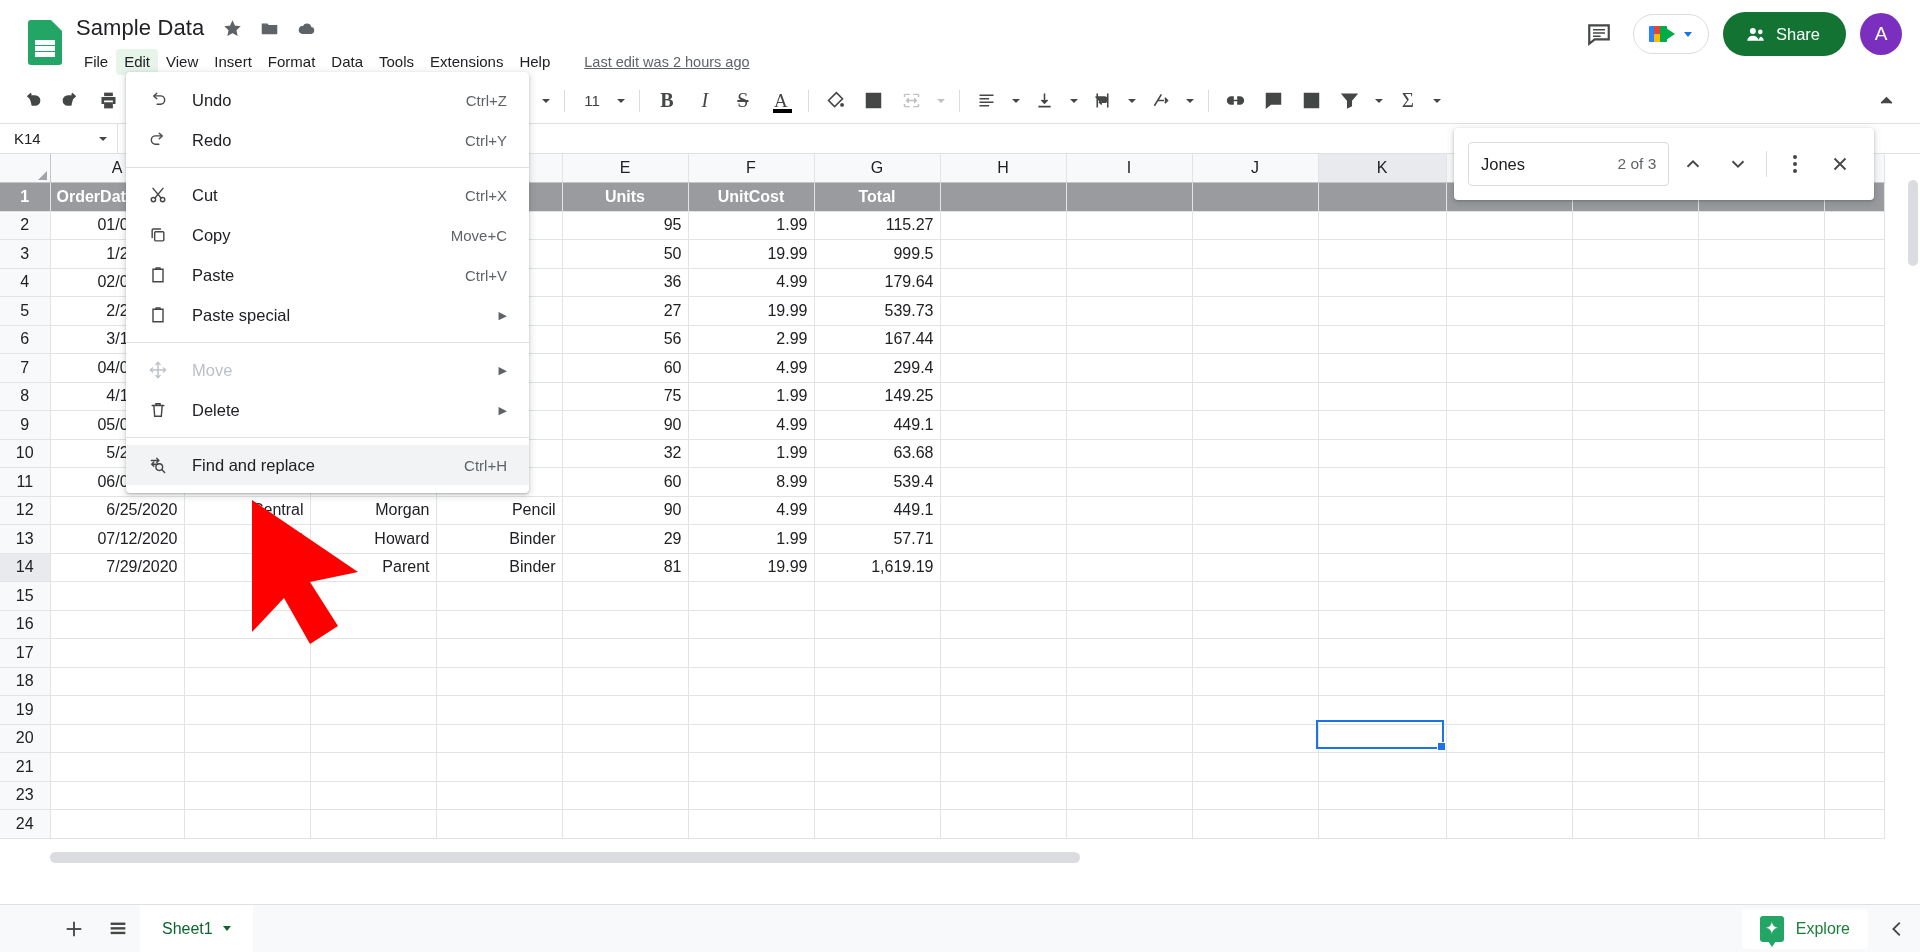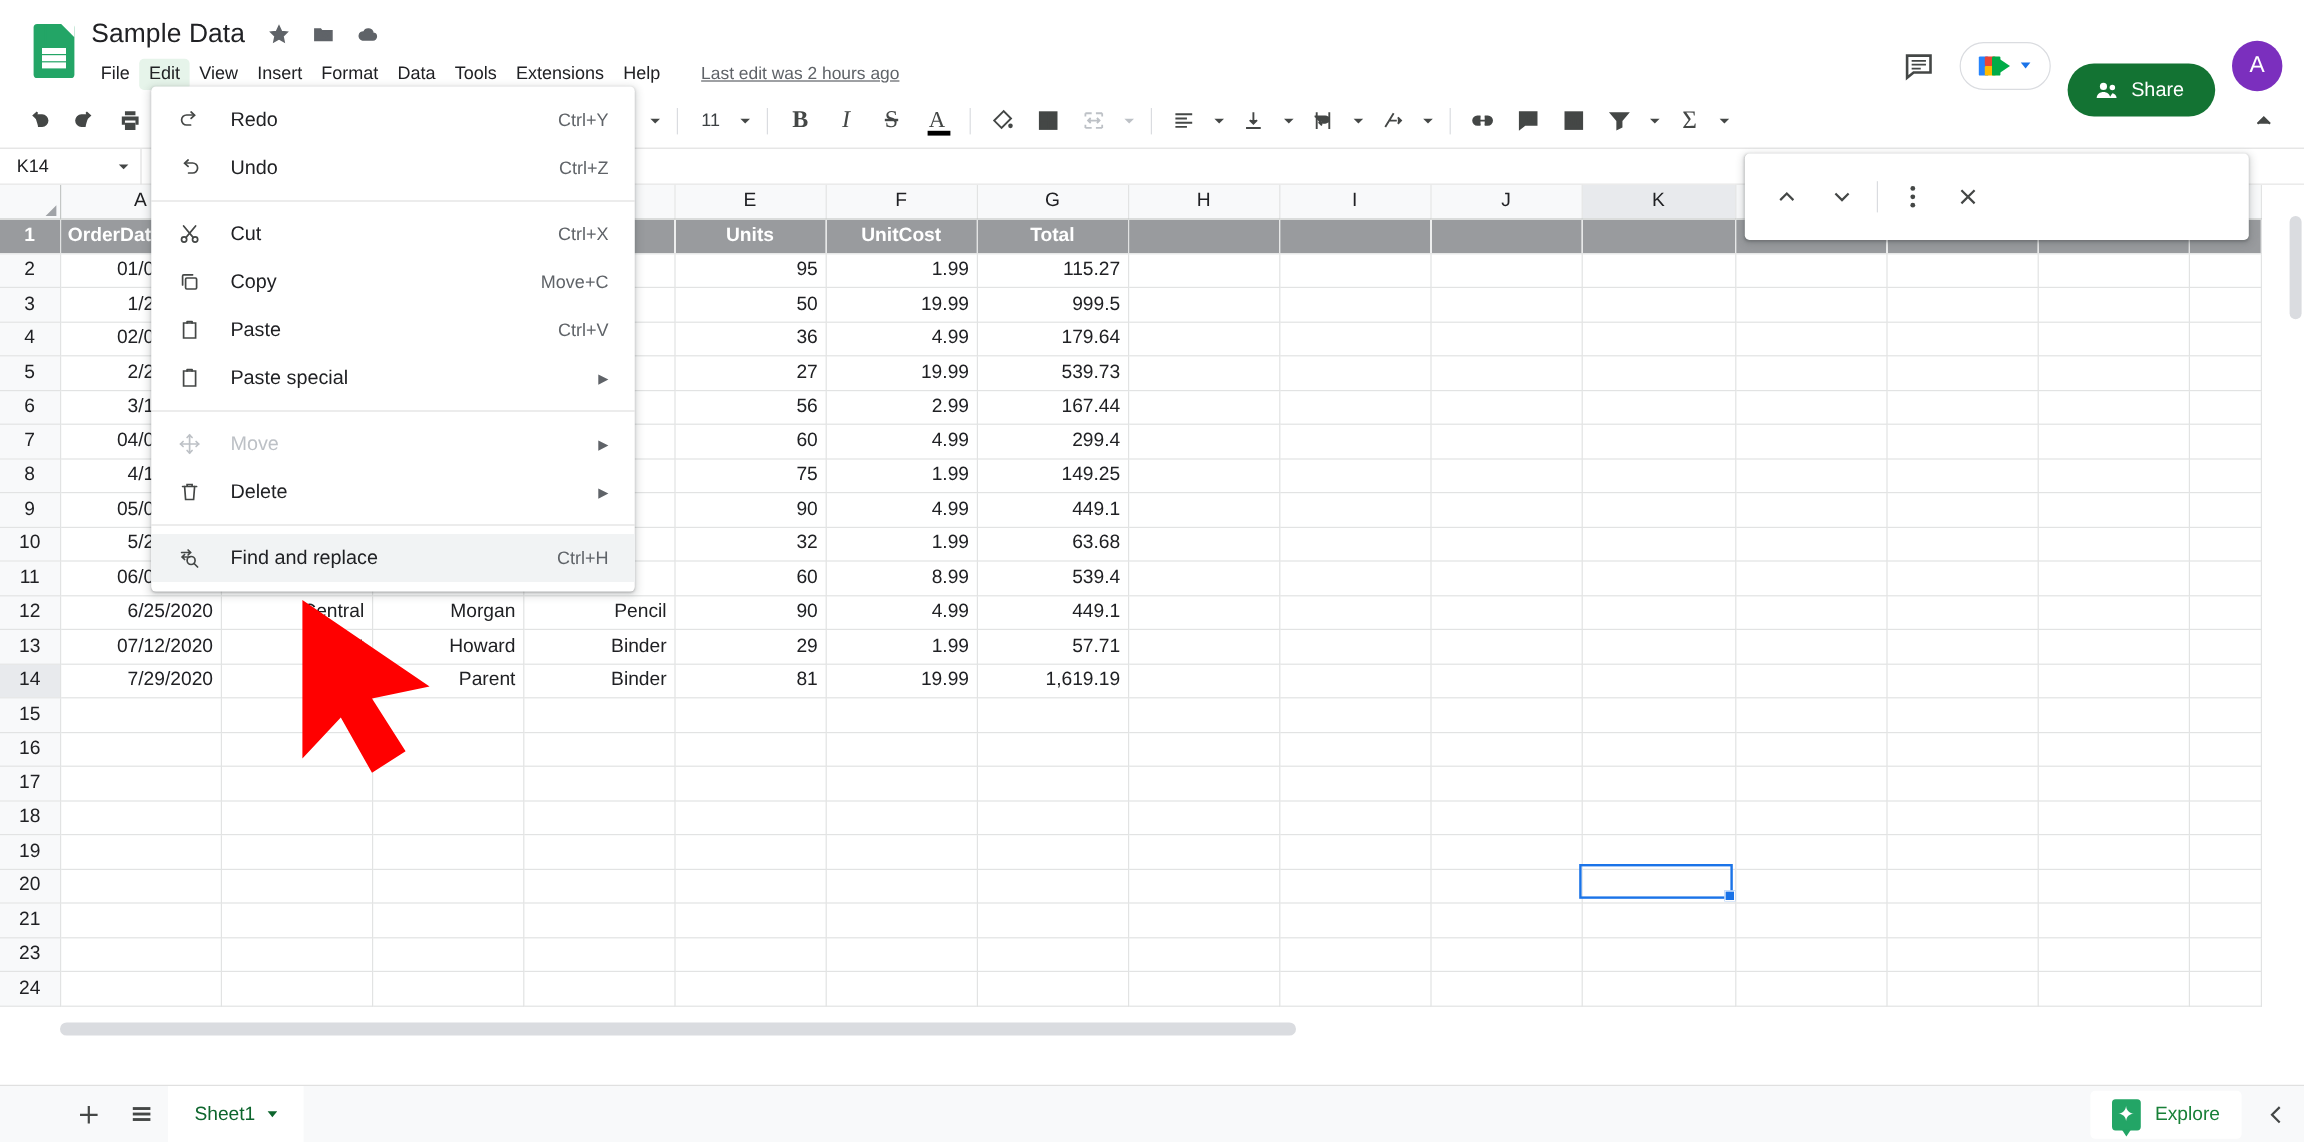--- a/index.html
+++ b/index.html
@@ -59,21 +59,21 @@
   .meet-ico { width:30px; height:22px; position:relative; }
   .meet-ico .b1{position:absolute;left:0;top:3px;width:8px;height:16px;background:#2684fc;border-radius:1px;}
   .meet-ico .b2{position:absolute;left:5px;top:3px;width:9px;height:8px;background:#ea4335;border-radius:1px;}
   .meet-ico .b3{position:absolute;left:5px;top:11px;width:9px;height:8px;background:#ffba00;border-radius:1px;}
   .meet-ico .b4{position:absolute;left:11px;top:3px;width:7px;height:16px;background:#00ac47;border-radius:1px;}
   .meet-ico .tri{position:absolute;left:17px;top:5px;width:0;height:0;border-style:solid;border-width:6px 0 6px 9px;border-color:transparent transparent transparent #00ac47;}
   .caret-blue { width:0;height:0;border-style:solid;border-width:5px 4px 0 4px;border-color:#1a73e8 transparent transparent transparent; }
   .share-btn {
     height: 44px; background: #137333; color: #fff; border-radius: 24px;
     display: flex; align-items: center; gap: 10px; padding: 0 26px 0 22px;
-    font-size: 16.5px; cursor: pointer; margin-top: 41px;
+    font-size: 16.5px; cursor: pointer;
   }
   .share-btn svg { width: 21px; height: 21px; fill: #fff; }
   .avatar {
     width: 42px; height: 42px; border-radius: 50%; background: #7b2fbe; color: #fff;
     display: flex; align-items: center; justify-content: center; font-size: 19px; cursor: pointer;
   }
 
   
   .toolbar {
     height: 46px; display: flex; align-items: center; padding: 0 14px; gap: 2px;
@@ -901,36 +901,36 @@
       </div>
     <div class="vscroll">
         <div class="thumb"></div>
       </div>
   </div>
 
   <div class="dropdown" id="edit-dd">
       <div class="dd-item">
         <span class="dd-ico">
           <svg viewBox="0 0 24 24" stroke-linecap="round">
-            <path d="M16 7H9a5 5 0 000 10h4"></path>
-            <path d="M13.5 4L17 7.2l-3.5 3.2"></path>
-          </svg>
-        </span>
-        <span class="dd-label">Redo</span>
-        <span class="dd-short">Ctrl+Y</span>
+            <path d="M8 7H15a5 5 0 010 10h-4"></path>
+            <path d="M10.5 4L7 7.2l3.5 3.2"></path>
+          </svg>
+        </span>
+        <span class="dd-label">Undo</span>
+        <span class="dd-short">Ctrl+Z</span>
       </div>
       <div class="dd-item">
         <span class="dd-ico">
           <svg viewBox="0 0 24 24" stroke-linecap="round">
-            <path d="M8 7H15a5 5 0 010 10h-4"></path>
-            <path d="M10.5 4L7 7.2l3.5 3.2"></path>
-          </svg>
-        </span>
-        <span class="dd-label">Undo</span>
-        <span class="dd-short">Ctrl+Z</span>
+            <path d="M16 7H9a5 5 0 000 10h4"></path>
+            <path d="M13.5 4L17 7.2l-3.5 3.2"></path>
+          </svg>
+        </span>
+        <span class="dd-label">Redo</span>
+        <span class="dd-short">Ctrl+Y</span>
       </div>
       <div class="dd-sep"></div>
       <div class="dd-item">
         <span class="dd-ico">
           <svg viewBox="0 0 24 24" stroke-linecap="round">
             <circle cx="6.5" cy="17.5" r="2.6"></circle>
             <circle cx="17.5" cy="17.5" r="2.6"></circle>
             <path d="M8.3 15.6L18 4M15.7 15.6L6 4"></path>
           </svg>
         </span>
@@ -997,20 +997,24 @@
             <path d="M4 6.5h9M10.5 4L13 6.5 10.5 9"></path>
             <path d="M12 11H4.5M7 8.5L4.5 11 7 13.5"></path>
           </svg>
         </span>
         <span class="dd-label">Find and replace</span>
         <span class="dd-short">Ctrl+H</span>
       </div>
     </div>
 
   <div class="findbar">
+    <div class="find-input-wrap">
+      <span class="find-val">Jones</span>
+      <span class="find-count">2 of 3</span>
+    </div>
     <div class="fb-btn">
       <svg viewBox="0 0 24 24">
           <path d="M6 15l6-6 6 6"></path>
         </svg>
     </div>
     <div class="fb-btn">
       <svg viewBox="0 0 24 24">
           <path d="M6 9l6 6 6-6"></path>
         </svg>
     </div>

